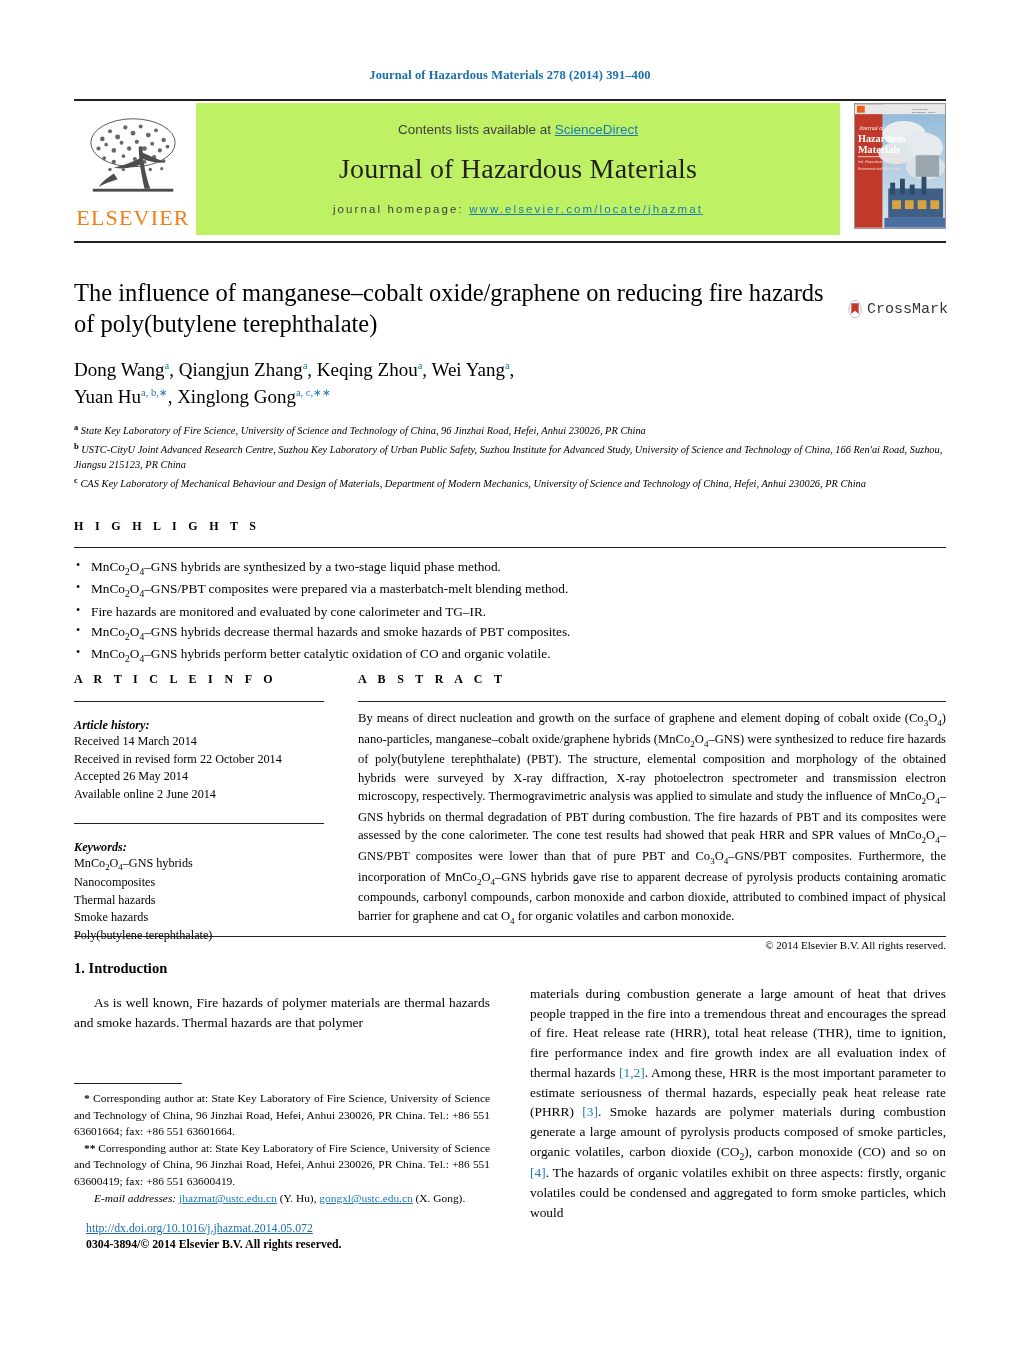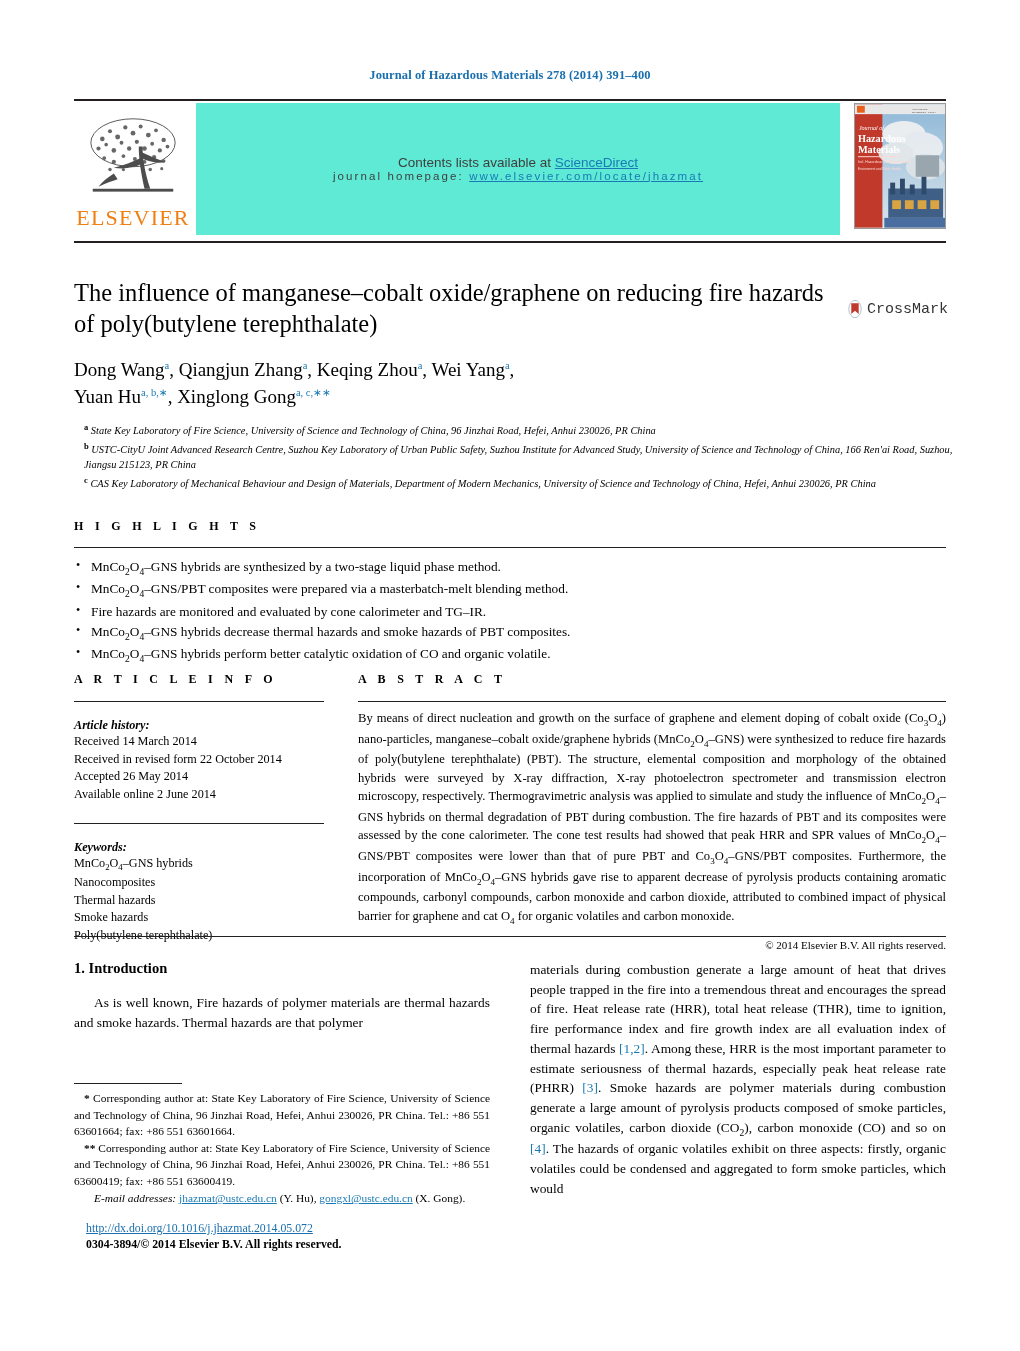--- a/index.html
+++ b/index.html
@@ -36,21 +36,21 @@
     padding-bottom:6px;
   }
   .els-tree { width:96px; height:92px; }
   .els-word {
     font-family:"Liberation Serif", serif;
     color:#f07f13; font-size:22px; letter-spacing:1.2px;
     line-height:1; margin-top:1px;
   }
 
   .mast-center {
-    flex:1 1 auto; background:#5eead4;
+    flex:1 1 auto; background:#bef264;
     display:flex; flex-direction:column; align-items:center; justify-content:center;
     margin:0 6px 0 4px;
   }
   .contents-line {
     font-family:"Liberation Sans", sans-serif;
     font-size:13.5px; color:#404040; margin-top:6px;
   }
   .contents-line .sd { color:#1a7ab5; }
   .journal-name {
     font-family:"Liberation Serif", serif;
@@ -84,21 +84,21 @@
   .cm-badge { width:34px; height:44px; }
   .cm-text { font-family:Liberation Mono, monospace; font-size:15px; color:#333; }
 
   .authors {
     margin-top:17px; font-family:"Liberation Serif", serif;
     font-size:19px; line-height:1.42; color:#000; width:790px;
   }
   .authors sup { font-size:10.5px; color:#1a7ab5; vertical-align:super; }
   .authors sup.star { color:#1a7ab5; }
 
-  .affils { margin-top:10px; width:872px;margin-left:10px; }
+  .affils { margin-top:10px; width:872px; }
   .affil {
     font-family:"Liberation Serif", serif;
     font-style:italic; font-size:10.4px; line-height:1.42; color:#000;
     margin:0 0 1px 0;
   }
   .affil .lbl { font-style:normal; font-size:8.5px; vertical-align:super; font-weight:bold; }
 
   
   .hl-block { position:absolute; left:74px; top:519px; width:872px; }
   .sec-label {
@@ -139,21 +139,21 @@
   }
   .copyright {
     font-family:"Liberation Serif", serif; font-size:11px;
     text-align:right; margin-top:12px;
   }
 
   .big-rule { position:absolute; left:74px; top:936px; width:872px; height:1px; background:#231f20; }
 
   
   .col-left  { position:absolute; left:74px; top:960px; width:416px; }
-  .col-right { position:absolute; left:530px; top:960px; width:416px; }
+  .col-right { position:absolute; left:530px; top:984px; width:416px; }
 
   .sec-title {
     font-family:"Liberation Serif", serif;
     font-size:14.5px; font-weight:bold; margin:0 0 16px 0;
   }
   .body-p {
     font-family:"Liberation Serif", serif;
     font-size:13.4px; line-height:1.47; text-align:justify; color:#000;
     margin:0; text-indent:20px;
   }
@@ -229,20 +229,21 @@
             <rect x="8" y="78" width="84" height="3"></rect>
           </g>
         </svg>
         <div class="els-word">ELSEVIER</div>
       </div>
 
       <div class="mast-center">
         <div class="contents-line">
           <span>Contents lists available at </span><a class="sd" href="#">ScienceDirect</a>
         </div>
+        <div class="journal-name">Journal of Hazardous Materials</div>
         <div class="homepage-line">
           <span>journal homepage: </span><a class="url" href="#">www.elsevier.com/locate/jhazmat</a>
         </div>
       </div>
 
       <div class="cover-cell">
         <svg class="cover-img" viewBox="0 0 92 126">
           <defs>
             <linearGradient id="sky" x1="0" y1="0" x2="0" y2="1">
               <stop offset="0" stop-color="#8fb8d8"></stop>

